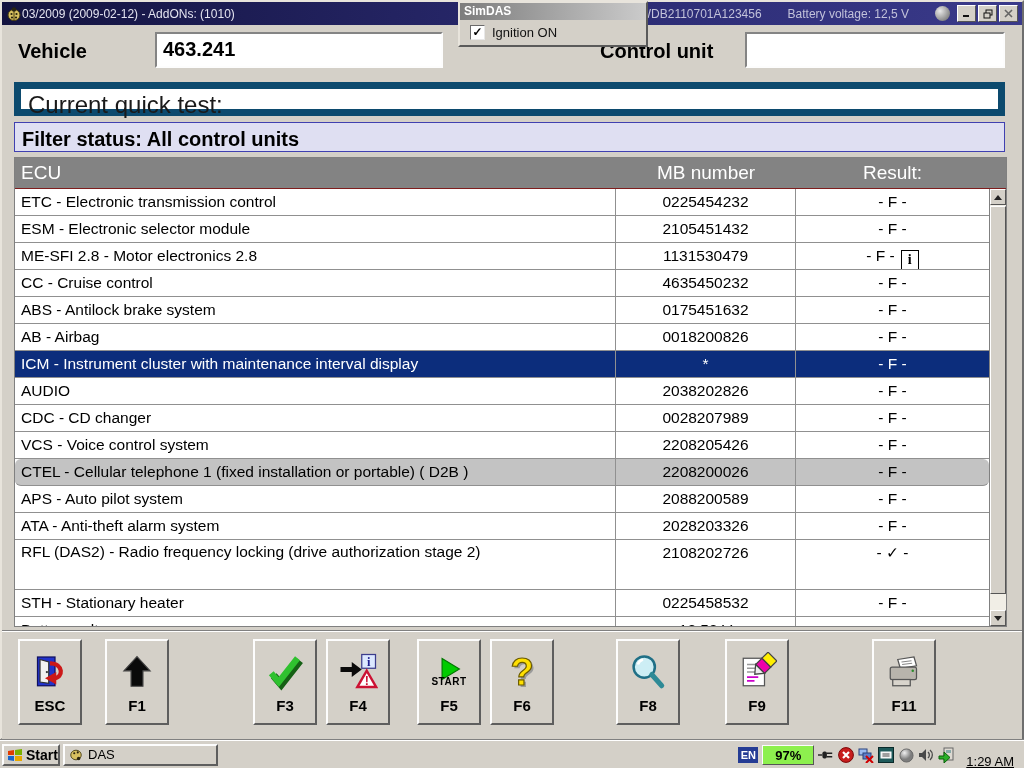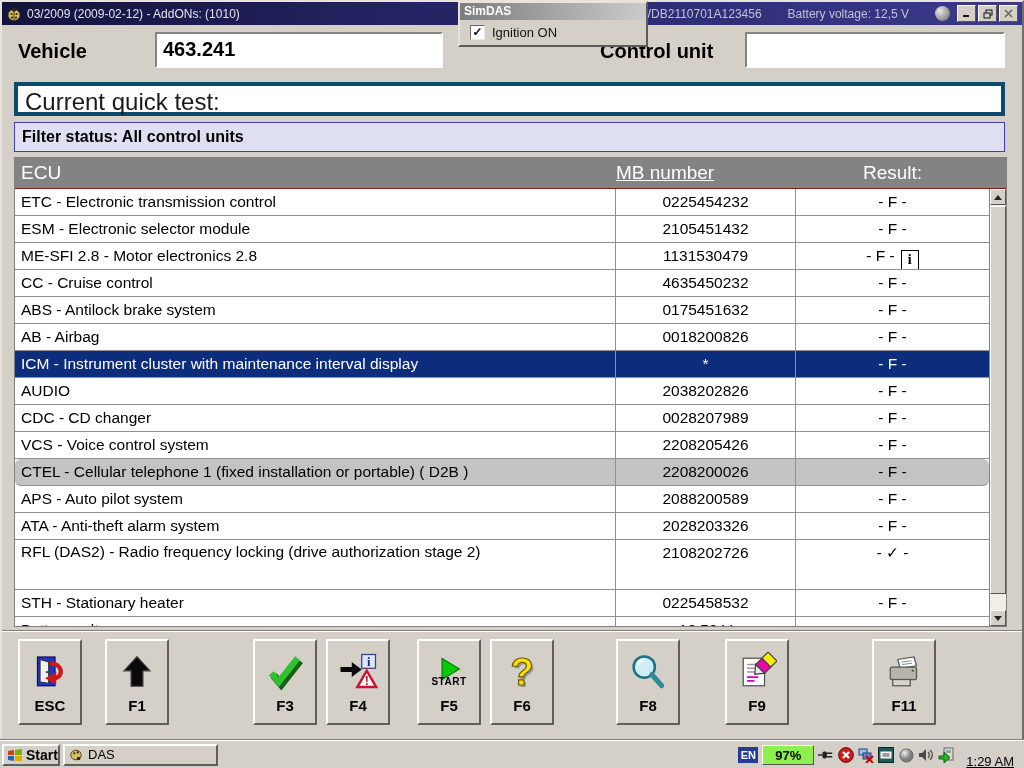--- a/index.html
+++ b/index.html
@@ -5,51 +5,51 @@
   html,body{margin:0;padding:0;}
   .screen{position:relative;width:1024px;height:768px;background:#d4d0c8;
     font-family:"Liberation Sans",sans-serif;overflow:hidden;}
   
   .frame{position:absolute;left:0;top:0;right:0;bottom:28px;border:2px solid;
     border-color:#e8e4dc #6e6e6e #6e6e6e #e8e4dc;background:#d4d0c8;box-sizing:border-box;}
   
   .titlebar{position:absolute;left:2px;top:2px;right:2px;height:23px;
     background:linear-gradient(90deg,#13133f 0%,#2c2c74 60%,#3a3a8a 100%);
     display:flex;align-items:center;padding:0 4px;box-sizing:border-box;color:#e4e4f0;font-size:12px;}
-  .tb-title{margin-left:5px;white-space:nowrap;}
+  .tb-title{white-space:nowrap;}
   .tb-spacer{flex:1;}
   .tb-info{color:#c2c2da;margin-right:26px;white-space:nowrap;}
   .tb-btn{width:17px;height:15px;background:#d4d0c8;border:1px solid;border-color:#fff #555 #555 #fff;
     margin-left:2px;display:flex;align-items:center;justify-content:center;}
   .sphere{width:15px;height:15px;border-radius:50%;margin-right:5px;
     background:radial-gradient(circle at 5px 5px,#e9e9e9,#8a8a8a 70%,#606060);}
   
   .lbl{position:absolute;font-size:20px;font-weight:bold;color:#000;}
   .txtbox{position:absolute;height:36px;background:#fff;border:2px solid;border-color:#848484 #fdfdfd #fdfdfd #848484;
     box-sizing:border-box;font-size:20px;font-weight:bold;padding:4px 0 0 6px;}
   
   .simdas{position:absolute;left:458px;top:1px;width:190px;height:46px;z-index:60;
     background:#d4d0c8;border:2px solid;border-color:#e8e4dc #5a5a5a #5a5a5a #e8e4dc;box-sizing:border-box;}
   .simdas-title{height:16px;background:linear-gradient(90deg,#7d7d7d,#cbcbcb);color:#fff;
     font-weight:bold;font-size:12px;padding:1px 0 0 4px;}
   .simdas-body{display:flex;align-items:center;padding:5px 0 0 10px;font-size:13px;color:#111;}
   .checkbox{width:13px;height:13px;background:#fff;border:1px solid;border-color:#6a6a6a #e8e8e8 #e8e8e8 #6a6a6a;
     margin-right:7px;display:flex;align-items:center;justify-content:center;font-size:12px;font-weight:bold;color:#000;line-height:11px;}
   
   .heading{position:absolute;left:14px;top:82px;width:991px;height:34px;background:#fff;
-    border:4px solid #0c4a6e;box-sizing:border-box;font-size:24px;color:#1a1a1a;padding:2px 0 0 7px;}
+    border:7px solid #0c4a6e;box-sizing:border-box;font-size:24px;color:#1a1a1a;padding:2px 0 0 7px;}
   .filter{position:absolute;left:14px;top:122px;width:991px;height:30px;background:#dfdff2;
-    border:1px solid #4040b0;box-sizing:border-box;font-size:16px;font-weight:bold;color:#000;padding:5px 0 0 7px;}
+    border:1px solid #4040b0;box-sizing:border-box;font-size:20px;font-weight:bold;color:#000;padding:5px 0 0 7px;}
   
   .table{position:absolute;left:14px;top:157px;width:993px;height:470px;background:#fff;
     border:1px solid #808080;box-sizing:border-box;}
   .thead{display:flex;height:31px;background:#838383;color:#fff;font-size:19px;border-bottom:1px solid #7f1d1d;box-sizing:border-box;}
   .thead .hc{padding-top:4px;box-sizing:border-box;}
   .h-ecu{width:601px;padding-left:6px;}
-  .h-mb{width:180px;text-align:left;text-decoration:underline;}
+  .h-mb{width:180px;text-align:center;}
   .h-res{width:193px;text-align:center;}
   .tbody{position:absolute;left:0;top:31px;bottom:0;right:17px;overflow:hidden;}
   .trow{display:flex;height:27px;background:#fff;border-bottom:1px solid #909090;box-sizing:border-box;
     font-size:15.5px;color:#000;}
   .trow.tall{height:50px;}
   .trow.partial{height:10px;border-bottom:none;}
   .trow.sel{background:#0c2d7c;color:#fff;}
   .trow.gray{background:#c3c3c3;border-radius:6px;}
   .tcell{box-sizing:border-box;border-right:1px solid #909090;overflow:hidden;line-height:25px;}
   .c-ecu{width:601px;padding-left:6px;}

